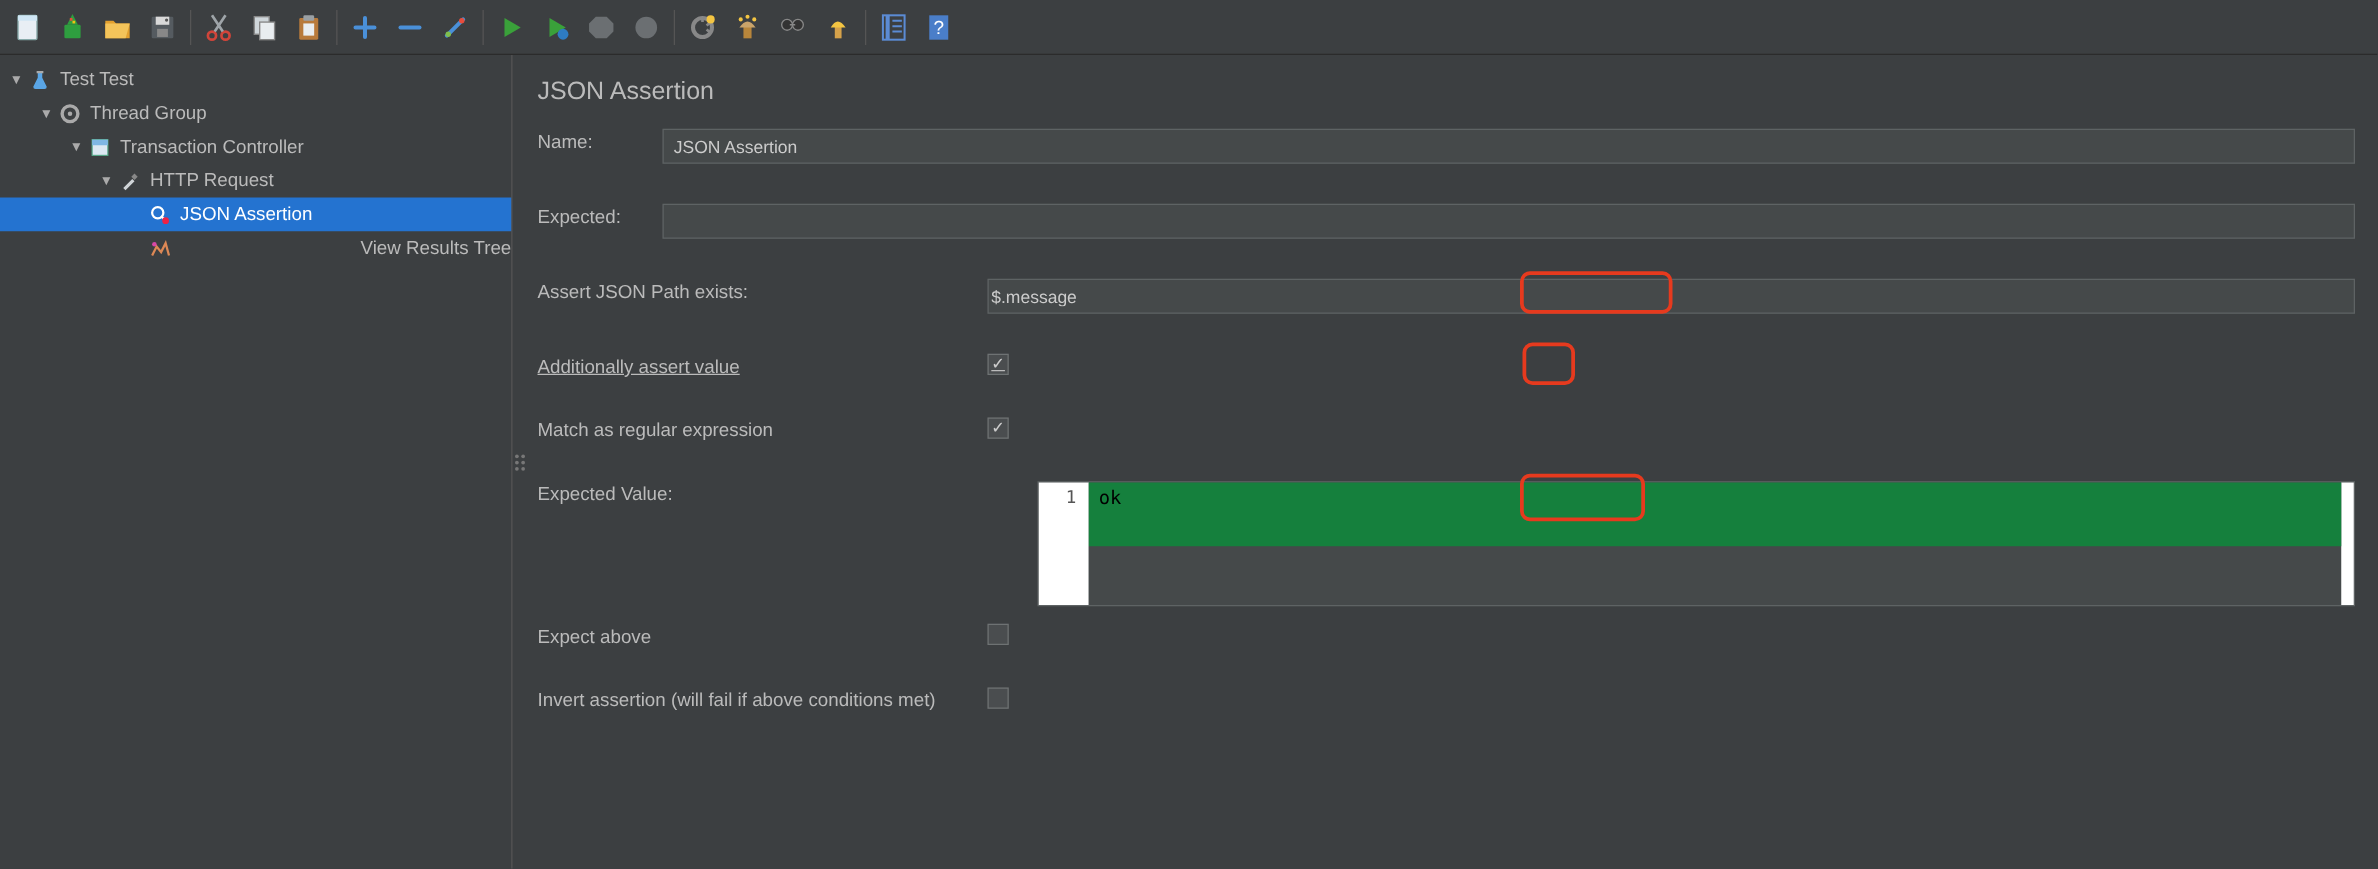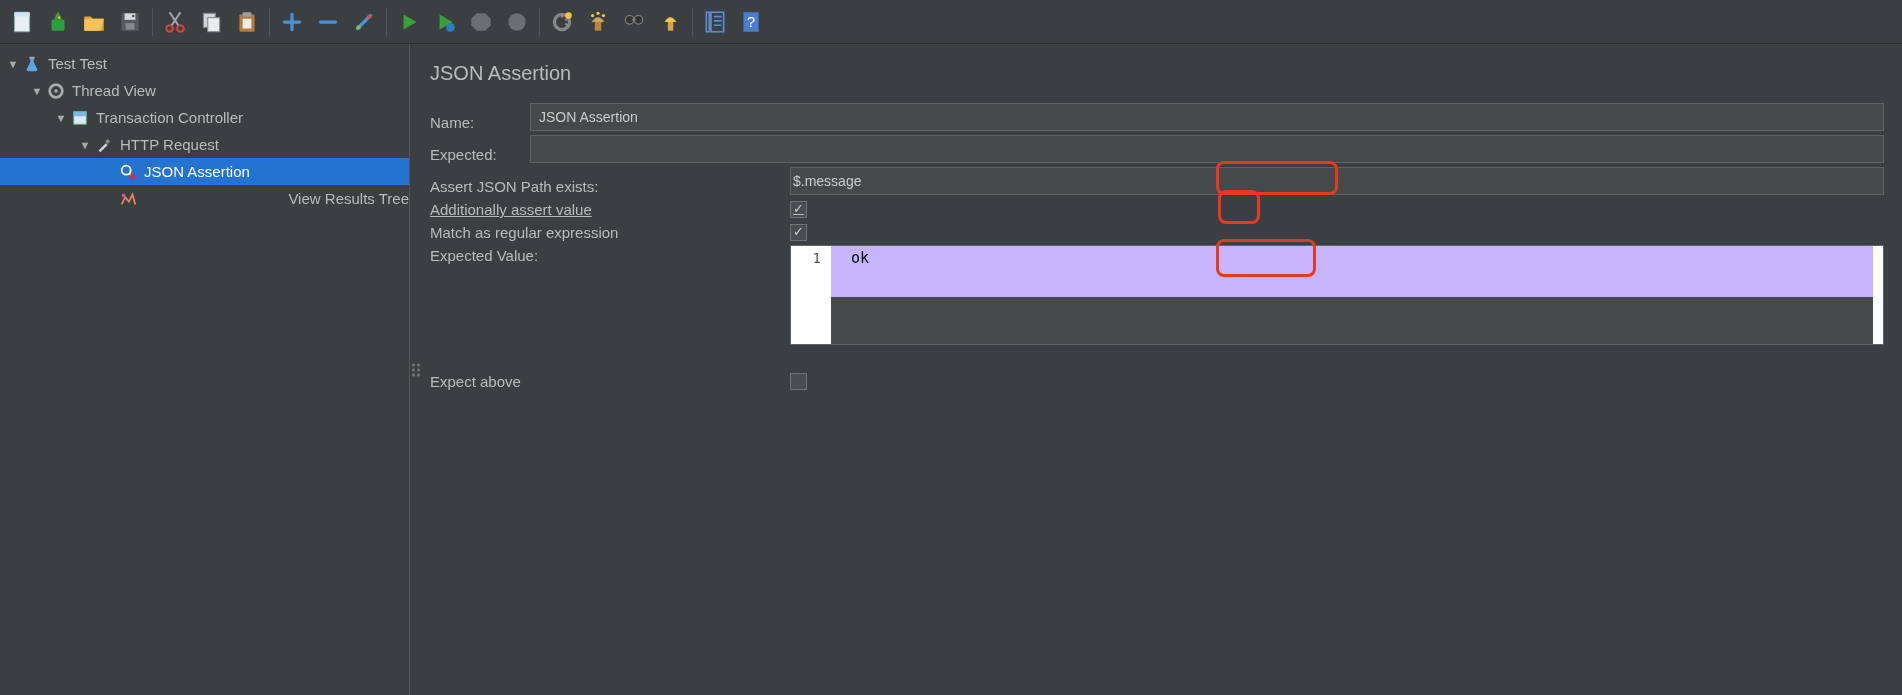--- a/index.html
+++ b/index.html
@@ -76,24 +76,24 @@
     position: relative;
   }
   .right-panel h1 {
     font-size: 20px;
     font-weight: normal;
     color: #bbb;
     margin: 6px 0 18px 0;
   }
   .form-row {
     display: flex;
-    align-items: flex-end;
-    margin-bottom: 4px;
-  }
-  .form-row.tall { align-items:flex-start; margin-bottom: 26px; }
+    align-items: flex-start;
+    margin-bottom: 32px;
+  }
+  .form-row.tall { align-items:flex-start; margin-bottom: 14px; gap: 40px; }
   .form-label {
     width: 360px;
     color: #bbb;
     font-size: 15px;
     padding-top: 2px;
   }
   .text-input {
     flex:1;
     height: 28px;
     background: #45494a;
@@ -136,25 +136,25 @@
   .gutter {
     width:40px;
     background:#fff;
     color:#555;
     text-align:right;
     padding:4px 10px 0 0;
     font-family: monospace;
     font-size:14px;
   }
   .ed-first-line {
-    background:#c4b5fd;
+    background:#15803d;
     color:#000;
     font-family: monospace;
     font-size:15px;
-    padding: 2px 20px;
+    padding: 2px 8px;
     line-height:20px;
     position:relative;
     flex:1;
   }
   .ed-rest {
     flex:1; background:#45494a;
   }
   .ed-col { display:flex; flex-direction:column; flex:1; }
   .scrollbar-stub {
     width:10px; background:#fff;
@@ -328,21 +328,21 @@
     </div>
 
     <div class="tree-row" style="padding-left:28px;">
       <span class="arrow">▼</span>
       <span class="ticon">
         <svg viewBox="0 0 20 20">
             <circle cx="10" cy="10" r="7" fill="none" stroke="#aaa" stroke-width="3"></circle>
             <circle cx="10" cy="10" r="2" fill="#aaa"></circle>
           </svg>
       </span>
-      <span>Thread View</span>
+      <span>Thread Group</span>
     </div>
 
     <div class="tree-row" style="padding-left:52px;">
       <span class="arrow">▼</span>
       <span class="ticon">
         <svg viewBox="0 0 20 20">
             <rect x="3" y="3" width="14" height="14" fill="#dce8f2" stroke="#5a8"></rect>
             <rect x="3" y="3" width="14" height="5" fill="#7fb7e4"></rect>
           </svg>
       </span>
@@ -438,15 +438,19 @@
         <div class="scrollbar-stub"></div>
       </div>
       <div class="highlight-box" style="left:786px; top:-6px; width:100px; height:38px;"></div>
     </div>
 
     <div class="form-row">
       <div class="form-label">Expect above</div>
       <div class="cb"></div>
     </div>
 
+    <div class="form-row">
+      <div class="form-label">Invert assertion (will fail if above conditions met)</div>
+      <div class="cb"></div>
+    </div>
 
   </div>
 </div>
 
 </body></html>

